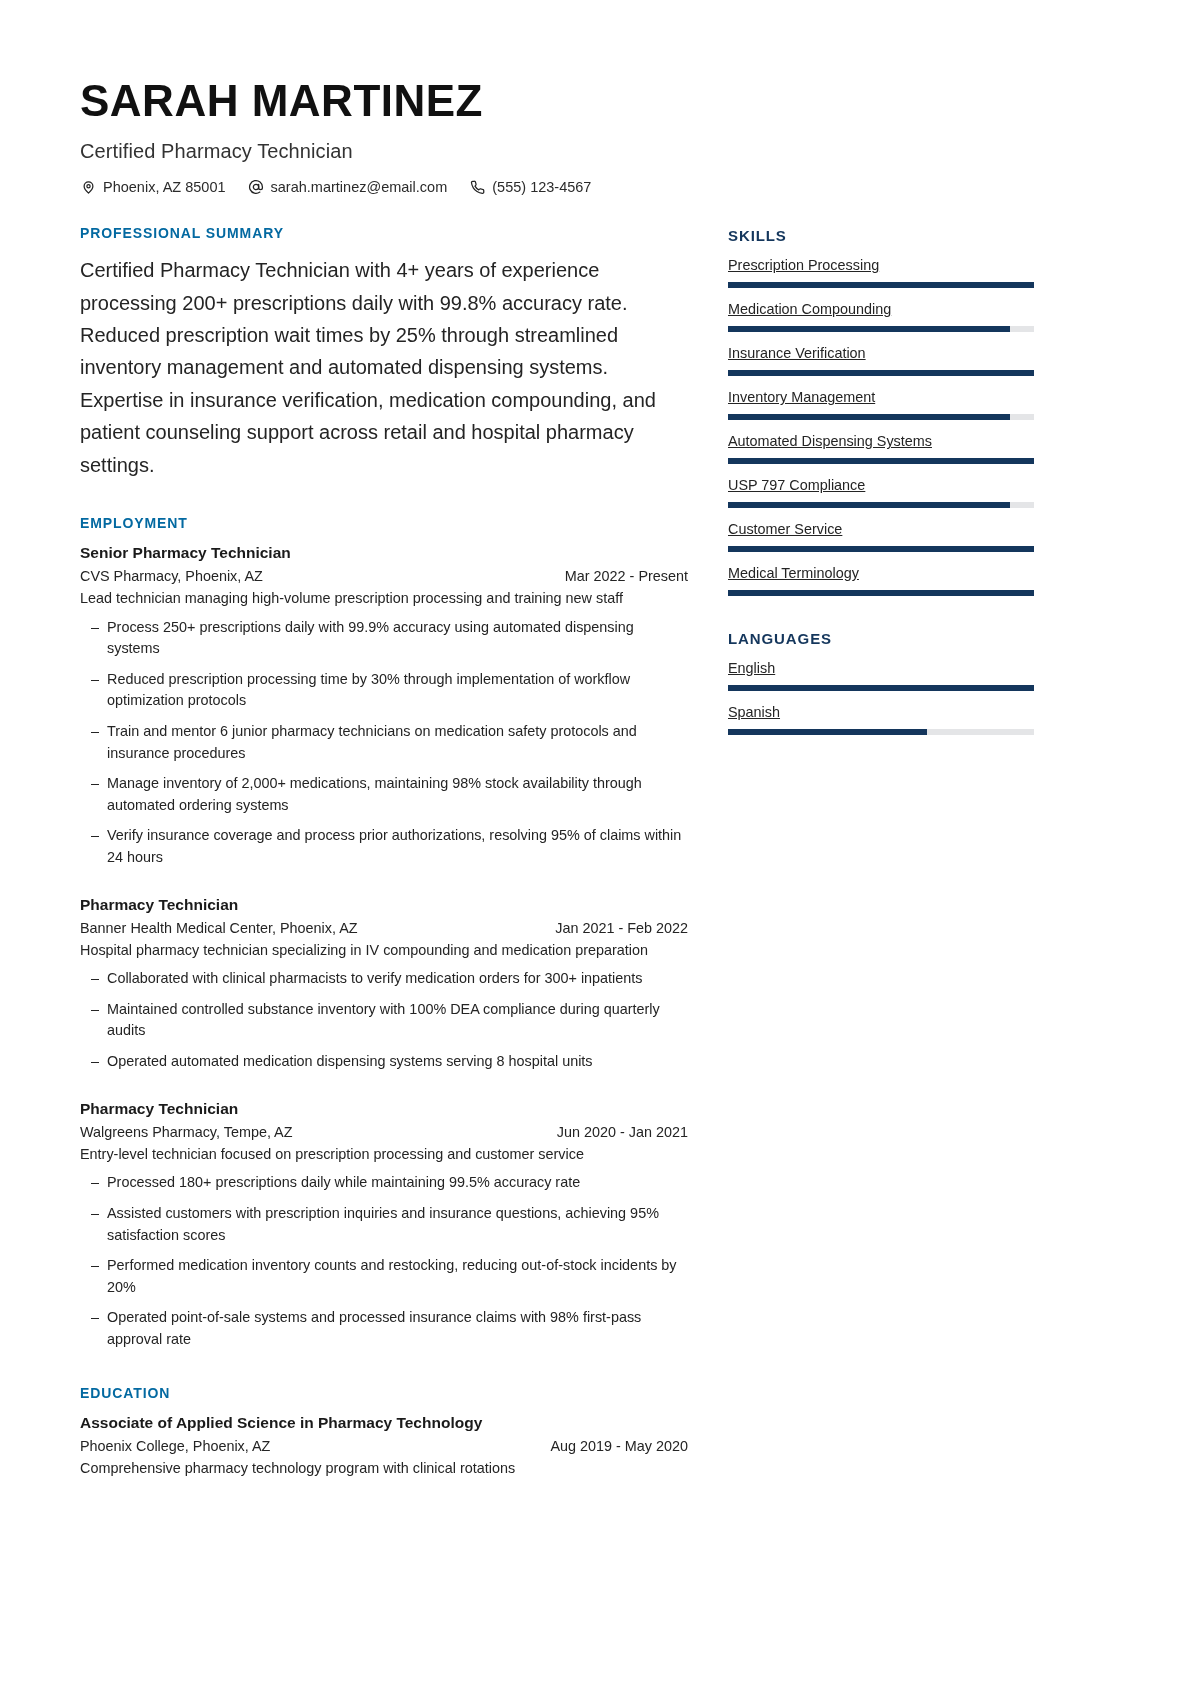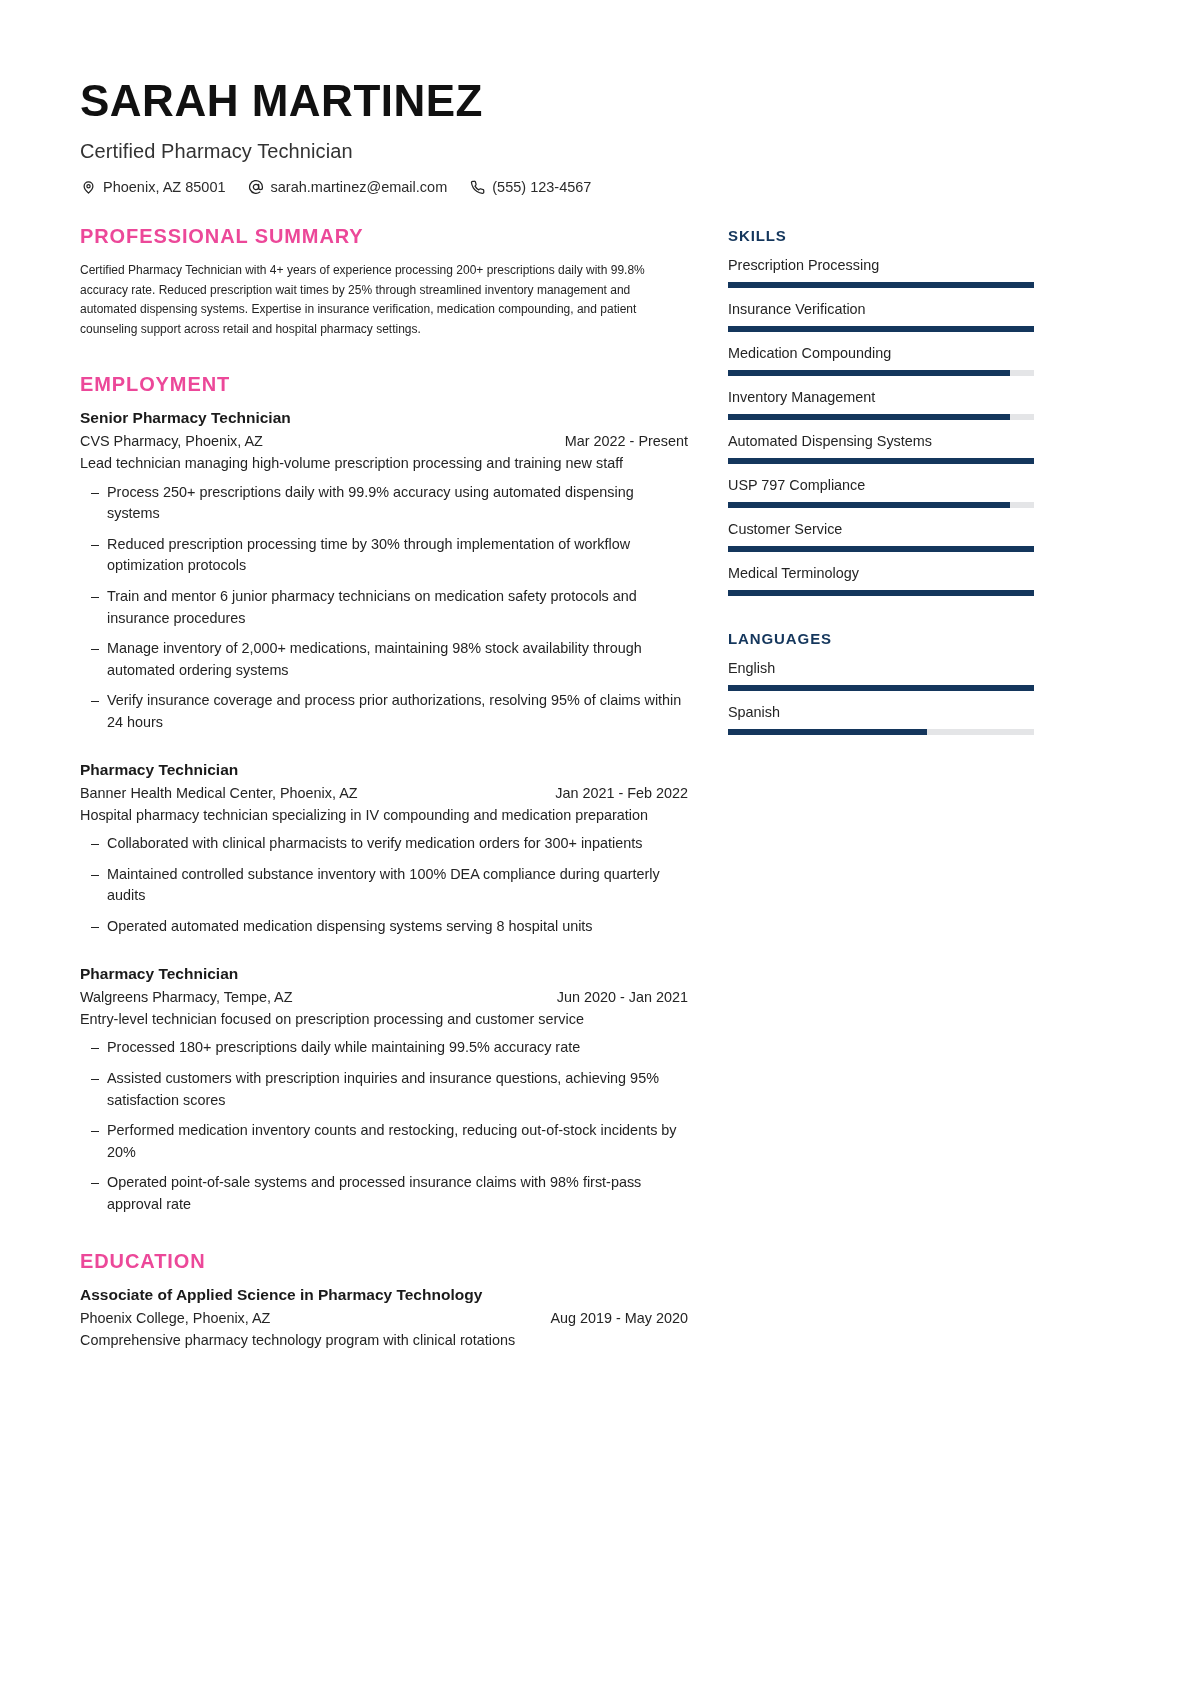--- a/index.html
+++ b/index.html
@@ -84,30 +84,30 @@
     gap: 40px;
   }
 
   .col-main { width: 608px; flex: 0 0 608px; }
   .col-side { width: 306px; flex: 0 0 306px; padding-top: 2px; }
 
   .section { margin-bottom: 34px; }
   .section:last-child { margin-bottom: 0; }
 
   .section-title {
-    font-size: 20px;
+    font-size: 14px;
     font-weight: 700;
     letter-spacing: 0.9px;
-    color: #ec4899;
+    color: #0369a1;
     text-transform: uppercase;
     margin-bottom: 13px;
   }
 
   .summary-text {
-    font-size: 12px;
+    font-size: 20px;
     line-height: 1.62;
     color: #242424;
   }
 
   
   .job { margin-bottom: 27px; }
   .job:last-child { margin-bottom: 0; }
 
   .job-role {
     font-size: 15.5px;
@@ -195,20 +195,21 @@
   }
 
   .skill { margin-bottom: 12px; }
   .skill:last-child { margin-bottom: 0; }
 
   .skill-name {
     font-size: 14.4px;
     color: #242424;
     margin-bottom: 8px;
     line-height: 1.25;
+    text-decoration: underline;
   }
 
   .bar-track {
     position: relative;
     width: 100%;
     height: 6px;
     background: #e4e5e7;
     border-radius: 0;
     overflow: hidden;
   }
@@ -343,29 +344,29 @@
       <section>
         <h2 class="side-title">SKILLS</h2>
         <div id="skills-container">
             <div class="skill">
               <div class="skill-name">Prescription Processing</div>
               <div class="bar-track">
                 <div class="bar-fill" style="width: 100%;"></div>
               </div>
             </div>
             <div class="skill">
+              <div class="skill-name">Medication Compounding</div>
+              <div class="bar-track">
+                <div class="bar-fill" style="width: 92%;"></div>
+              </div>
+            </div>
+            <div class="skill">
               <div class="skill-name">Insurance Verification</div>
               <div class="bar-track">
                 <div class="bar-fill" style="width: 100%;"></div>
-              </div>
-            </div>
-            <div class="skill">
-              <div class="skill-name">Medication Compounding</div>
-              <div class="bar-track">
-                <div class="bar-fill" style="width: 92%;"></div>
               </div>
             </div>
             <div class="skill">
               <div class="skill-name">Inventory Management</div>
               <div class="bar-track">
                 <div class="bar-fill" style="width: 92%;"></div>
               </div>
             </div>
             <div class="skill">
               <div class="skill-name">Automated Dispensing Systems</div>

